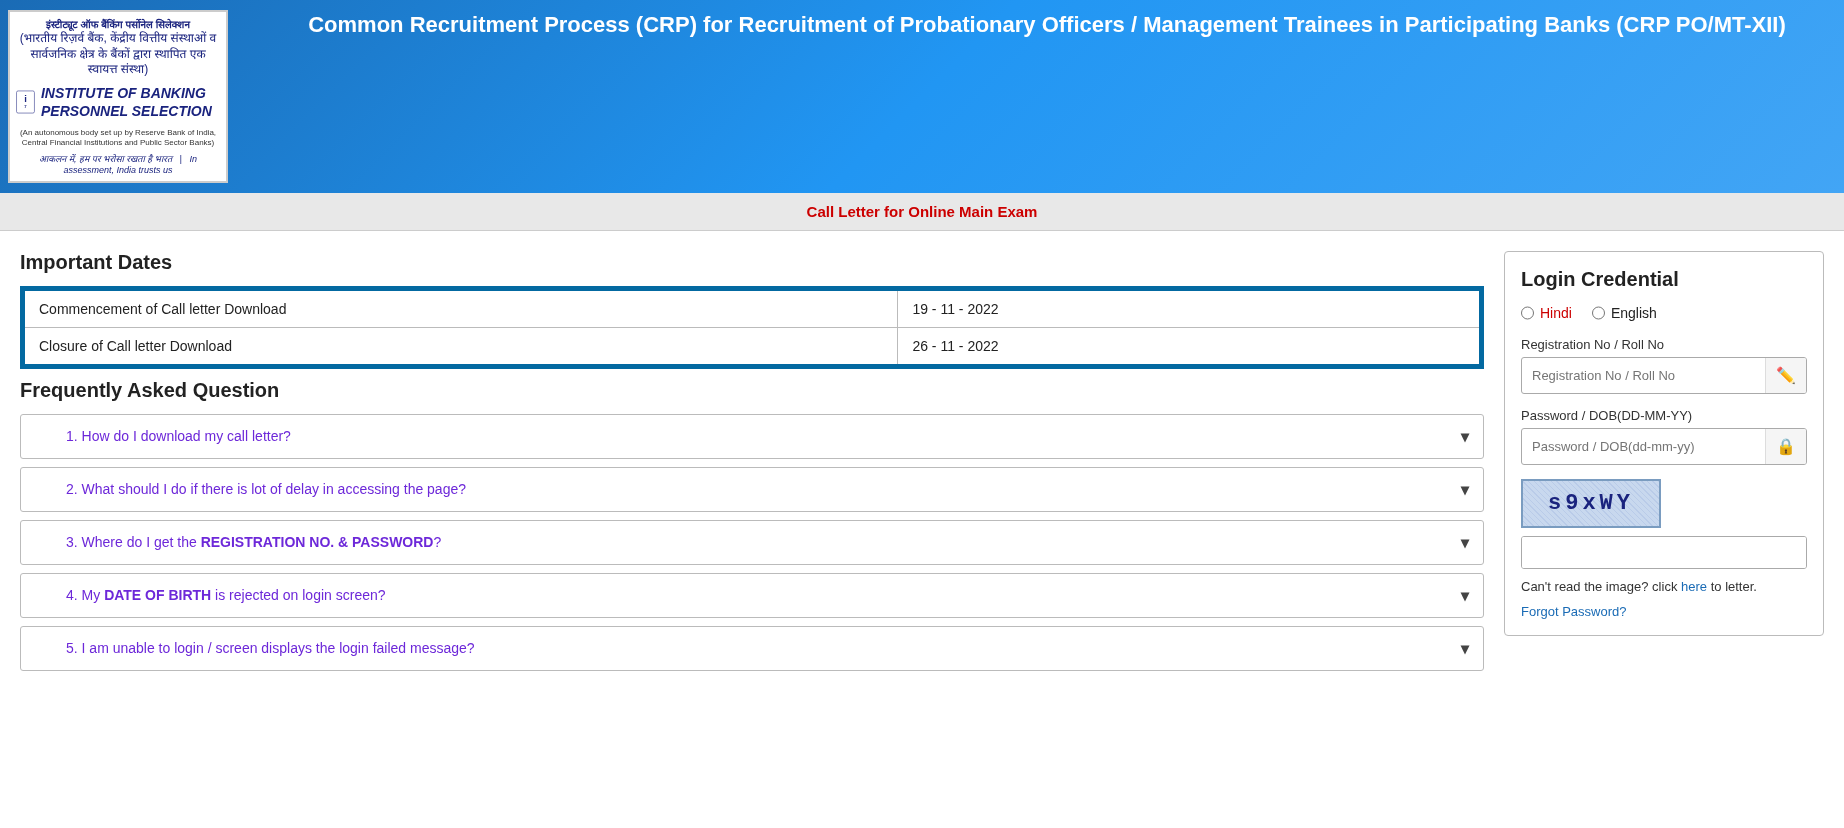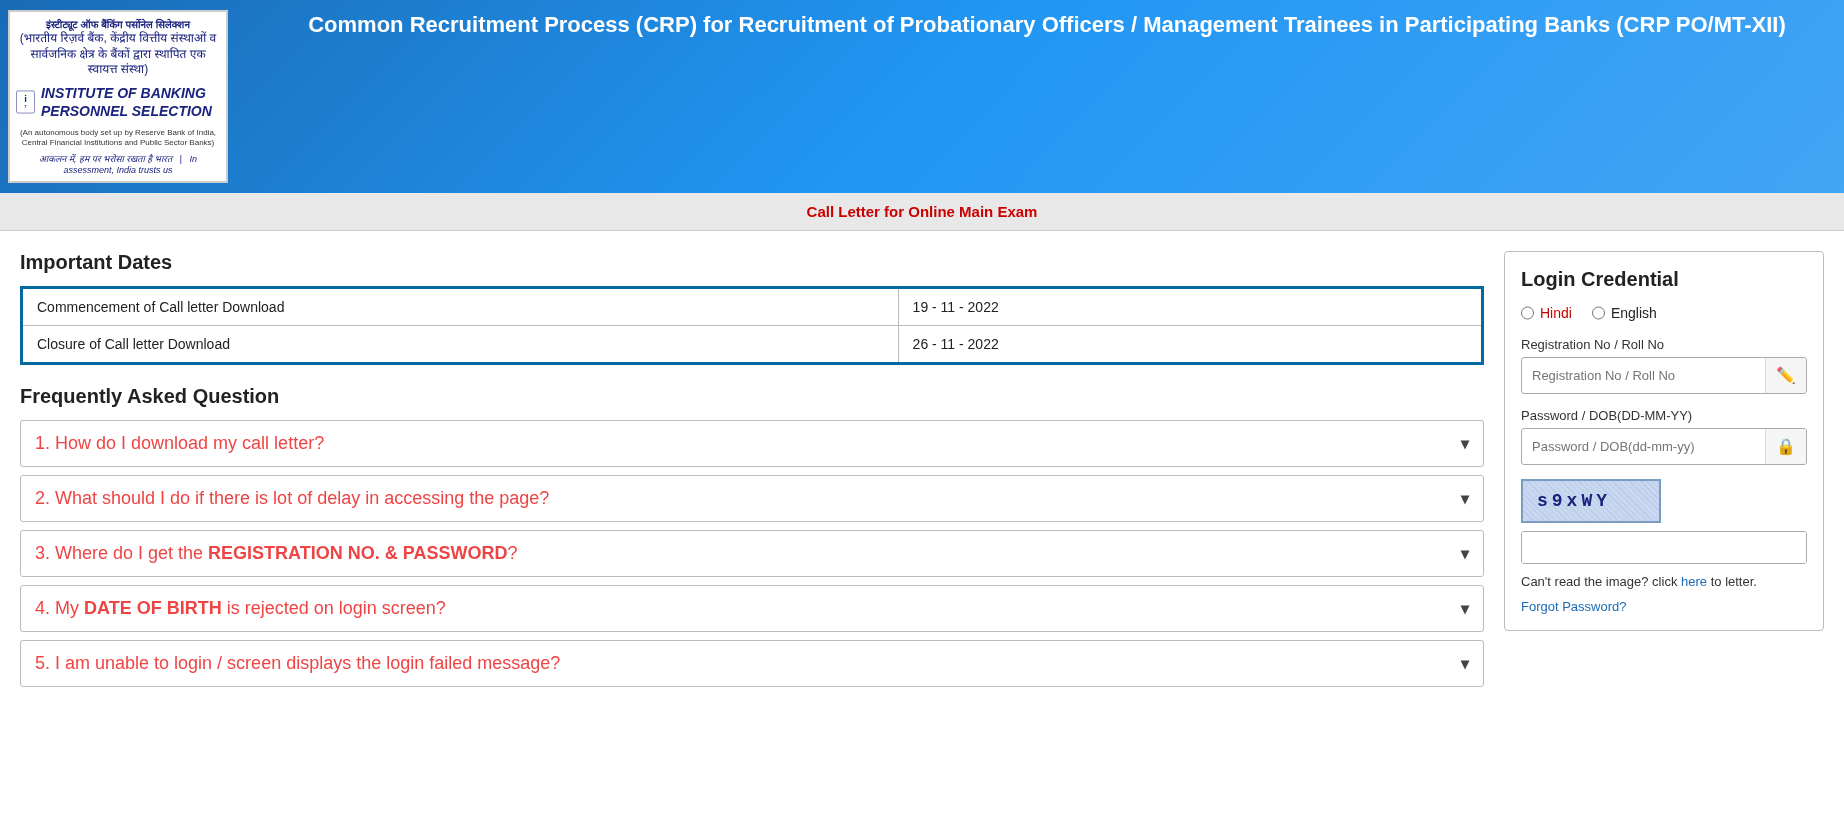--- a/index.html
+++ b/index.html
@@ -103,22 +103,22 @@
     
     .section-title {
       font-size: 20px;
       font-weight: bold;
       color: #222;
       margin-bottom: 12px;
     }
     .dates-table {
       width: 100%;
       border-collapse: collapse;
-      border: 3px solid #0369a1;
-      margin-bottom: 20px;
+      border: 5px solid #0369a1;
+      margin-bottom: 10px;
     }
     .dates-table tr td {
       padding: 10px 14px;
       border: 1px solid #bbb;
       font-size: 14px;
       color: #222;
     }
     .dates-table tr td:first-child {
       width: 60%;
     }
@@ -133,22 +133,23 @@
       border-radius: 3px;
       margin-bottom: 8px;
       padding: 12px 14px;
       display: flex;
       justify-content: space-between;
       align-items: center;
       cursor: pointer;
       background: #fff;
     }
     .faq-question {
-      font-size: 18px;
-      color: #ef4444;
+      font-size: 14px;
+      color: #6d28d9;
+      margin-left: 31px;
     }
     .faq-chevron {
       font-size: 16px;
       color: #444;
       font-weight: bold;
     }
 
     
     .login-panel {
       width: 320px;
@@ -214,25 +215,26 @@
       cursor: pointer;
       border-left: 1px solid #ddd;
       background: #f5f5f5;
     }
 
     .captcha-box {
       background: #c8d8ee;
       border: 2px solid #7a9cc0;
       padding: 10px 14px;
       margin-bottom: 8px;
-      font-size: 18px;
+      font-size: 22px;
       font-weight: bold;
       font-family: 'Courier New', monospace;
       color: #1a237e;
       letter-spacing: 4px;
+      text-align: center;
       width: 140px;
       
       background-image: 
         repeating-linear-gradient(
           45deg,
           transparent,
           transparent 3px,
           rgba(100,130,200,0.15) 3px,
           rgba(100,130,200,0.15) 4px
         );

